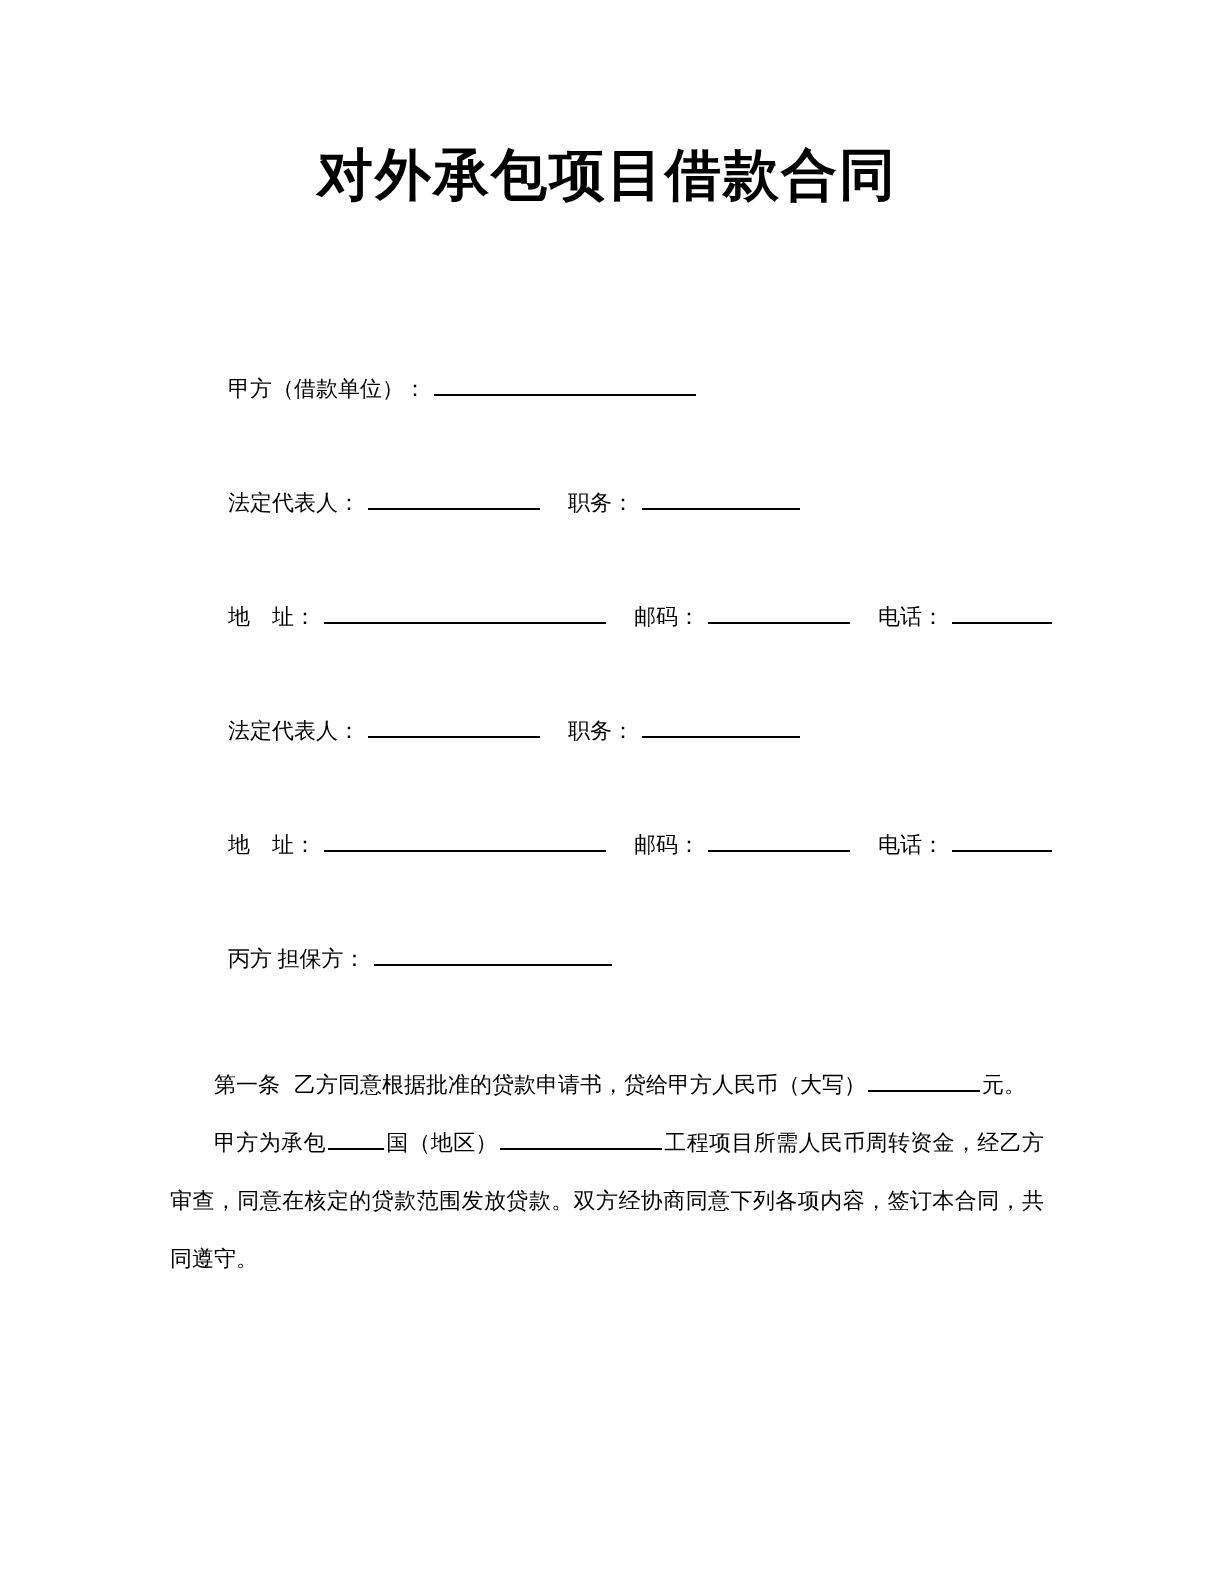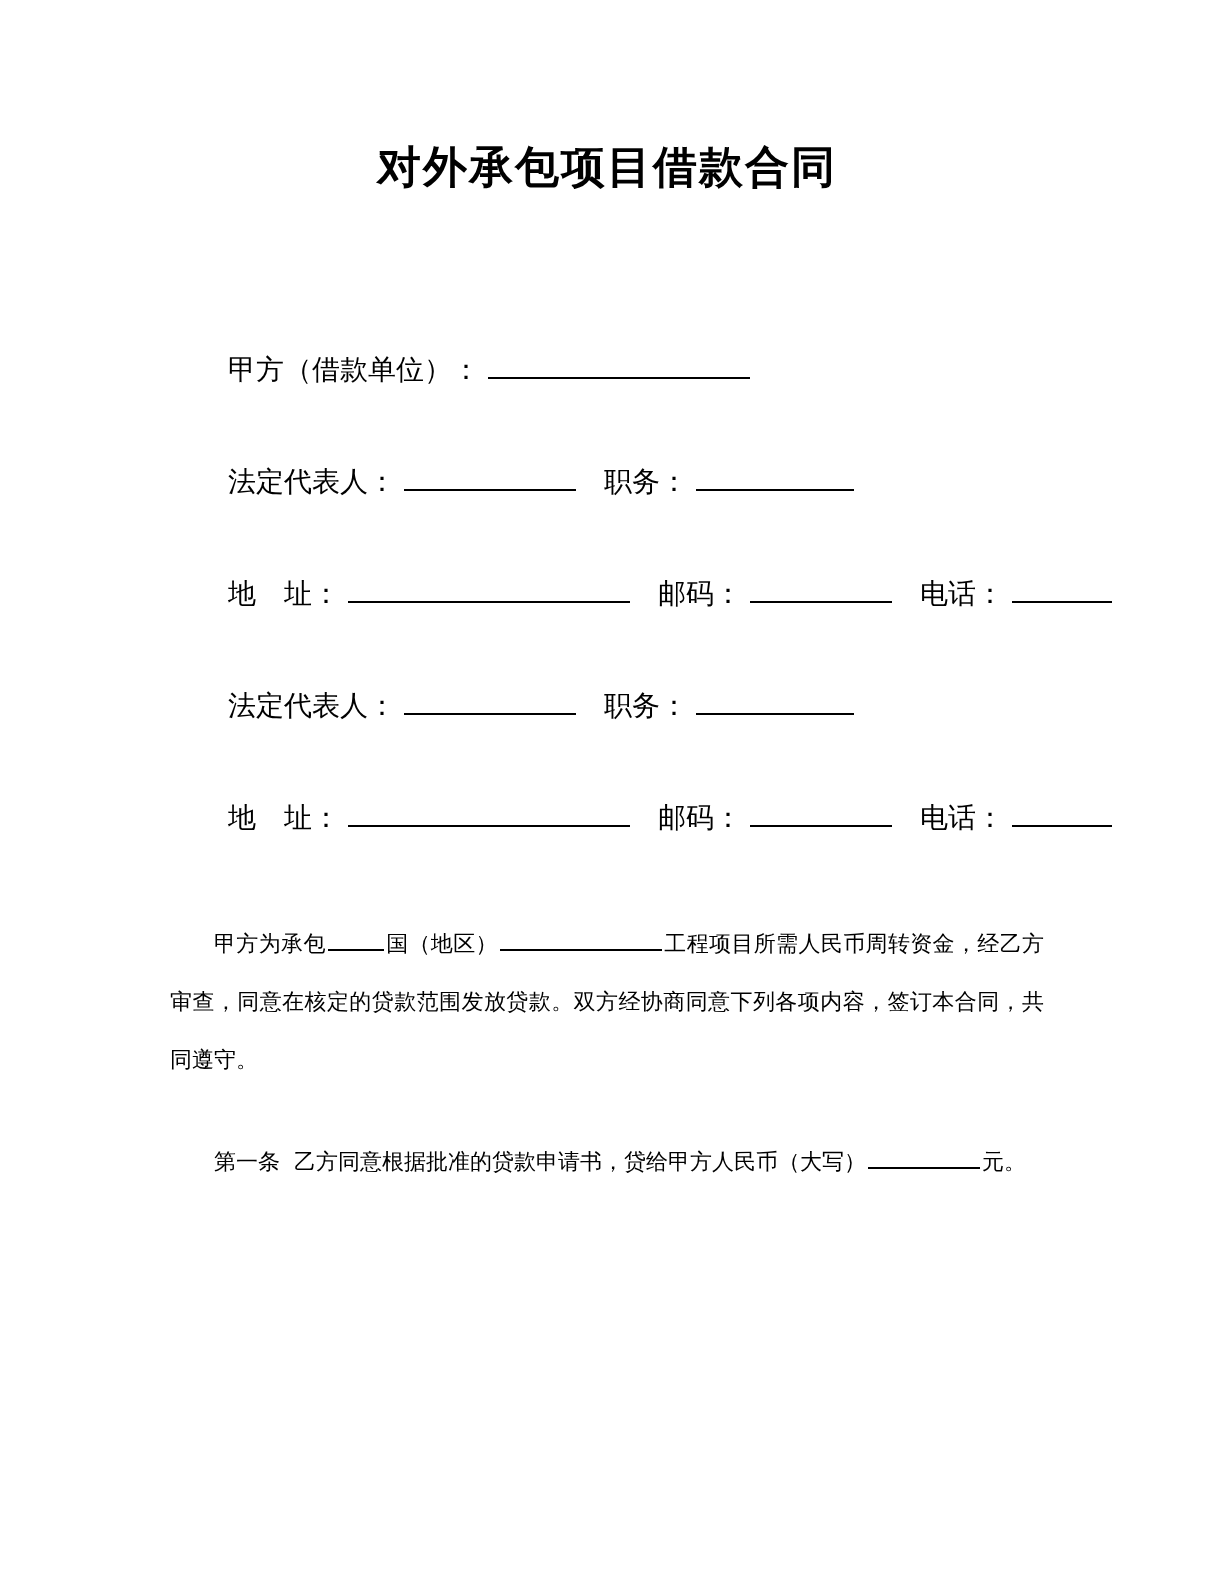--- a/index.html
+++ b/index.html
@@ -16,27 +16,27 @@
   }
   .page {
     box-sizing: border-box;
     width: 1224px;
     height: 1584px;
     padding: 138px 180px 0 170px;
   }
   .doc-title {
     margin: 0 0 158px 0;
     text-align: center;
-    font-size: 44px;
+    font-size: 56px;
     font-weight: bold;
     font-family: "DejaVu Sans", "Liberation Sans", sans-serif;
     letter-spacing: 2px;
   }
   .field-row {
-    font-size: 28px;
+    font-size: 22px;
     line-height: 30px;
     margin: 8px 0 82px 58px;
     white-space: nowrap;
   }
   .blank {
     display: inline-block;
     height: 22px;
     border-bottom: 2px solid #000;
     vertical-align: baseline;
   }
@@ -85,22 +85,25 @@
 
 
   <div class="field-row">
     <span>法定代表人：</span><span class="blank w-rep"></span><span class="gap-label">职务：</span><span class="blank w-pos"></span>
   </div>
 
   <div class="field-row">
     <span>地　址：</span><span class="blank w-addr"></span><span class="gap-label">邮码：</span><span class="blank w-post"></span><span class="gap-label">电话：</span><span class="blank w-phone"></span>
   </div>
 
+  <div class="field-row">
+    <span>丙方 担保方：</span><span class="blank w-partyc"></span>
+  </div>
+
+  <p class="para article">
+    <span class="article-no">第一条</span><span>乙方同意根据批准的贷款申请书，贷给甲方人民币（大写）</span><span class="blank w-amount"></span><span>元。</span>
+  </p>
 
   <p class="para">
     <span>甲方为承包</span><span class="blank w-country"></span><span>国（地区）</span><span class="blank w-region"></span><span>工程项目所需人民币周转资金，经乙方审查，同意在核定的贷款范围发放贷款。双方经协商同意下列各项内容，签订本合同，共同遵守。</span>
   </p>
 
-  <p class="para article">
-    <span class="article-no">第一条</span><span>乙方同意根据批准的贷款申请书，贷给甲方人民币（大写）</span><span class="blank w-amount"></span><span>元。</span>
-  </p>
-
 </div>
 
 </body></html>

